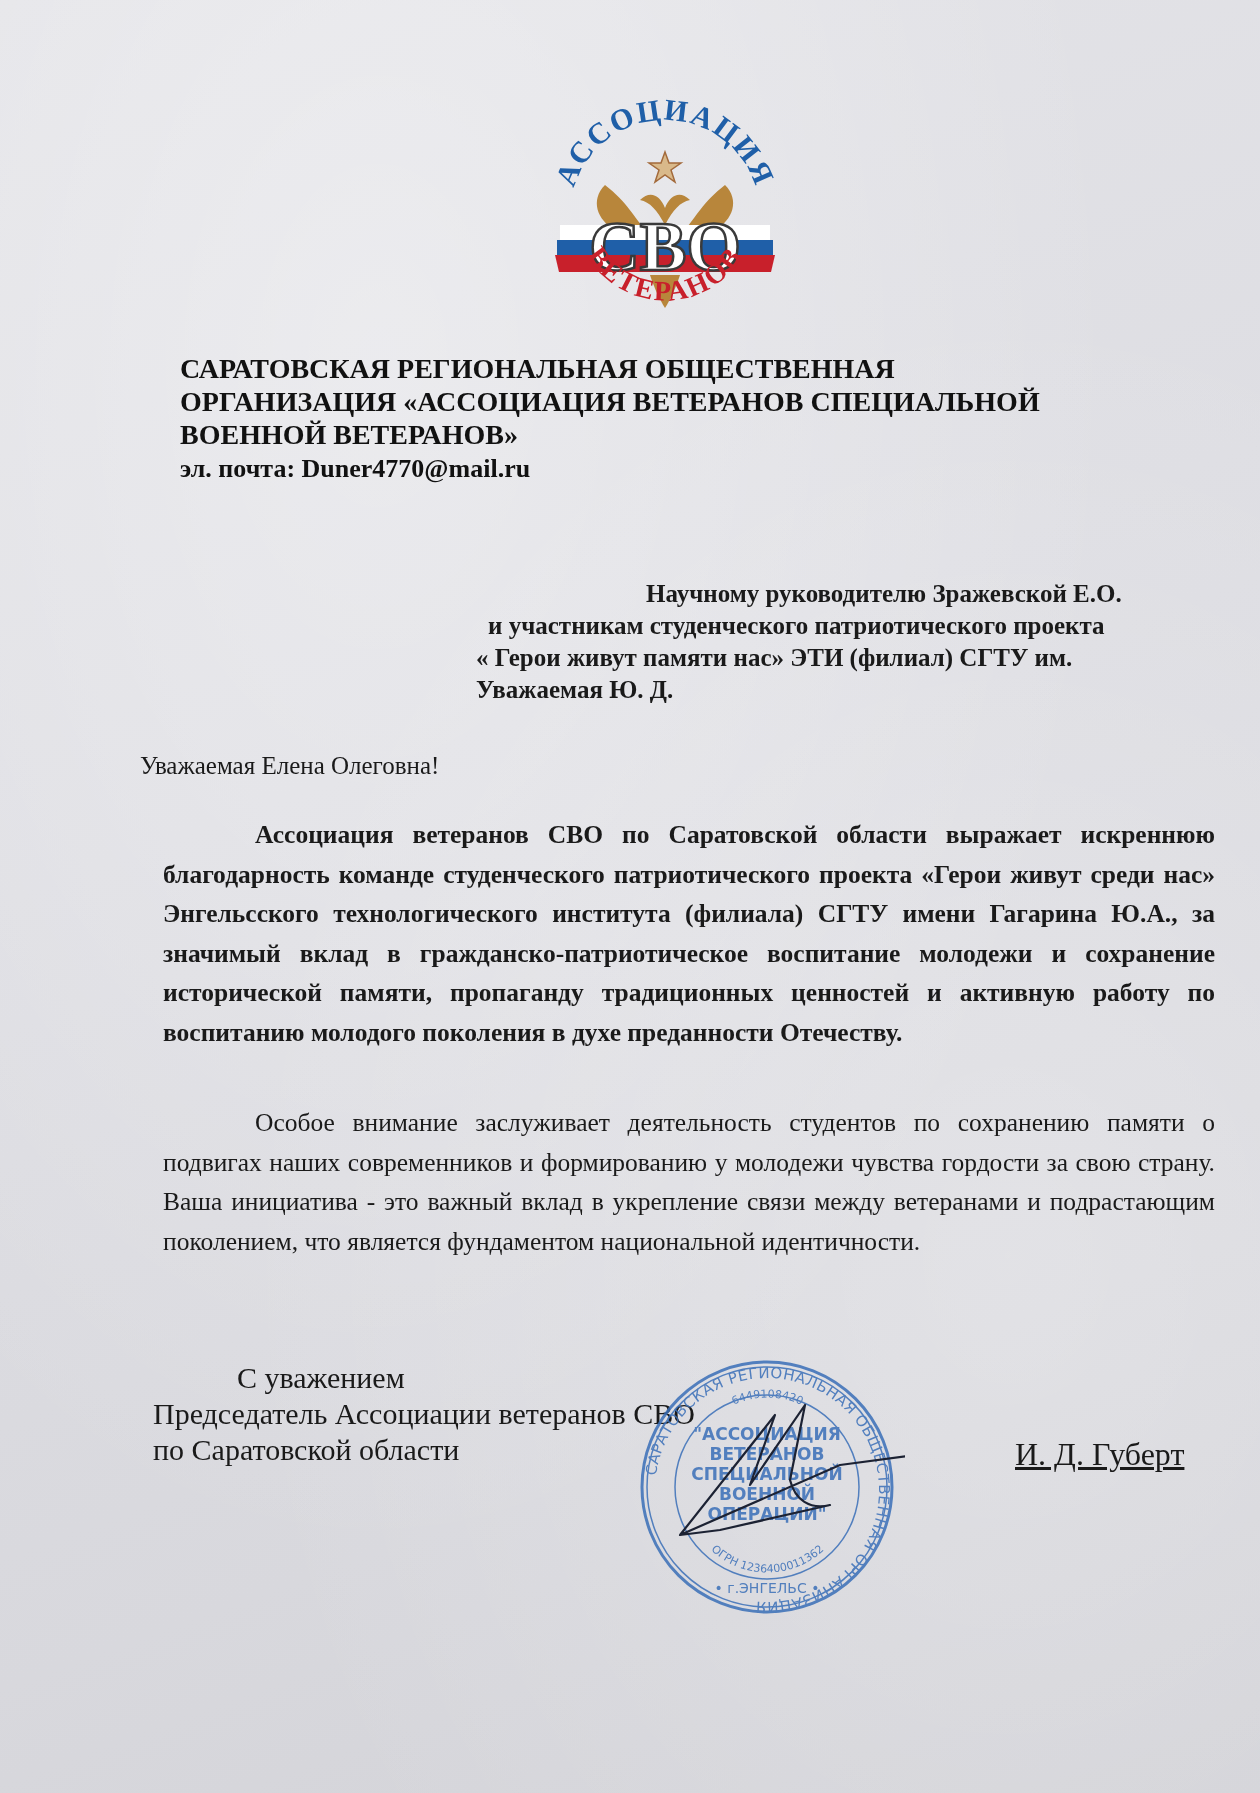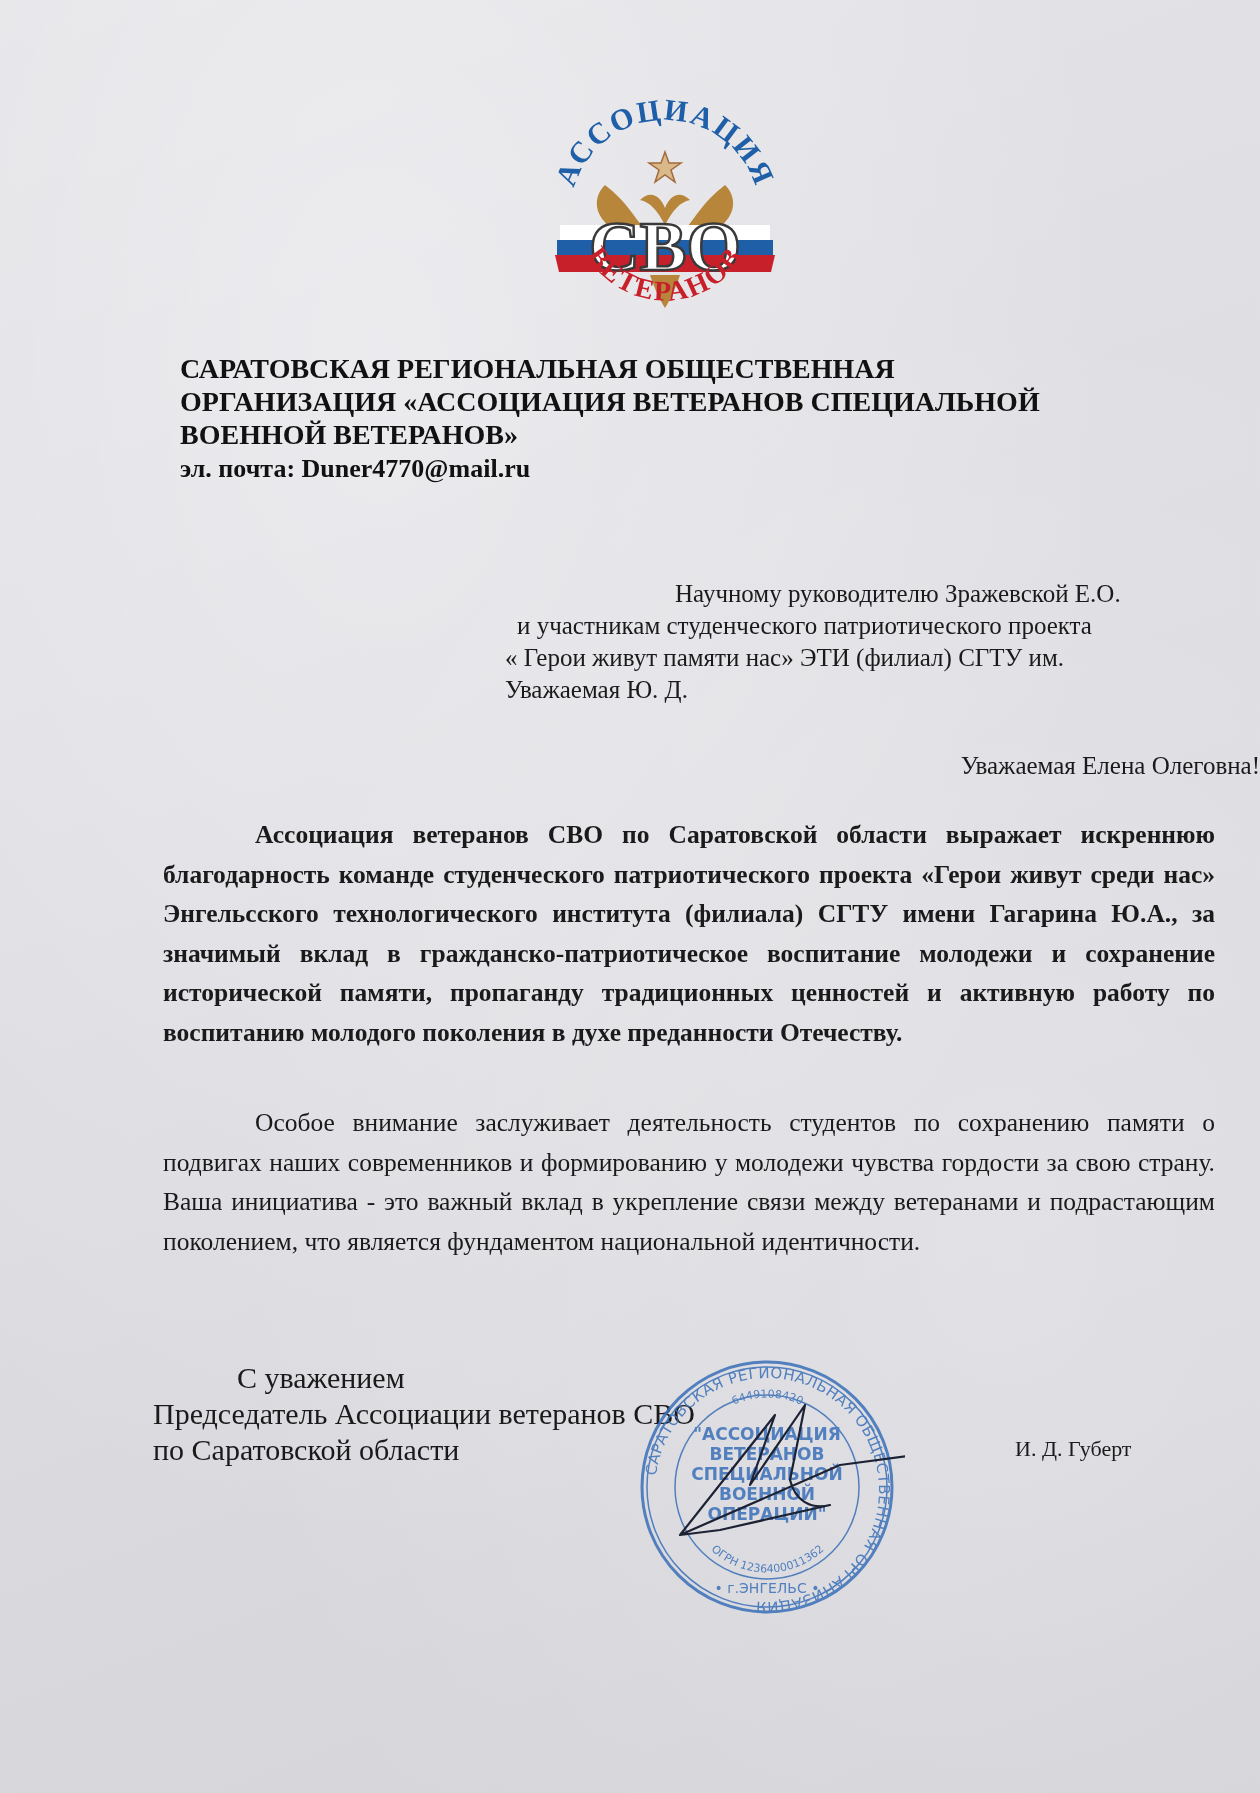--- a/index.html
+++ b/index.html
@@ -17,40 +17,40 @@
       radial-gradient(ellipse at 80% 70%, rgba(255,255,255,0.25), rgba(255,255,255,0) 55%),
       linear-gradient(160deg, #e4e4e8 0%, #dedee3 40%, #d8d8dd 75%, #d2d2d7 100%);
   }
   .logo { position:absolute; left:535px; top:90px; width:260px; height:250px; }
   .header {
     position:absolute; left:180px; top:352px; width:900px;
     text-align:left; font-weight:bold; font-size:28px; line-height:33px; color:#111;
   }
   .header .contact { font-size:26px; line-height:36px; }
   .addressee {
-    position:absolute; left:505px; top:578px; width:720px;
-    font-size:25px; line-height:32px;
+    position:absolute; left:476px; top:578px; width:720px;
+    font-size:25px; line-height:32px;font-weight:bold;
   }
   .addressee div { white-space:nowrap; }
   .salutation {
     position:absolute; left:0; top:752px; width:1260px;
-    text-align:right; font-size:25px; padding-left:140px; box-sizing:border-box;
+    text-align:left; font-size:25px; padding-left:140px; box-sizing:border-box;
   }
   .body-text {
     position:absolute; left:163px; width:1052px;
     font-size:25.5px; line-height:39.5px; text-align:justify;
     text-indent:92px;
   }
   .p1 { top:815px;font-weight:bold; }
   .p2 { top:1103px; }
   .signature {
     position:absolute; left:153px; top:1360px; font-size:30px; line-height:36px;
   }
   .signature .closing { padding-left:84px; }
-  .signer-name { position:absolute; left:1015px; top:1436px; font-size:22px; }
+  .signer-name { position:absolute; left:1015px; top:1436px; font-size:32px;text-decoration:underline; }
   .stamp { position:absolute; left:630px; top:1355px; width:275px; height:265px; }
 </style>
 </head>
 <body>
 
 <div class="paper">
 
   <svg class="logo" viewBox="0 0 260 250">
     <defs>
       <path id="arcTop" d="M 35 125 A 95 95 0 0 1 225 125"></path>

